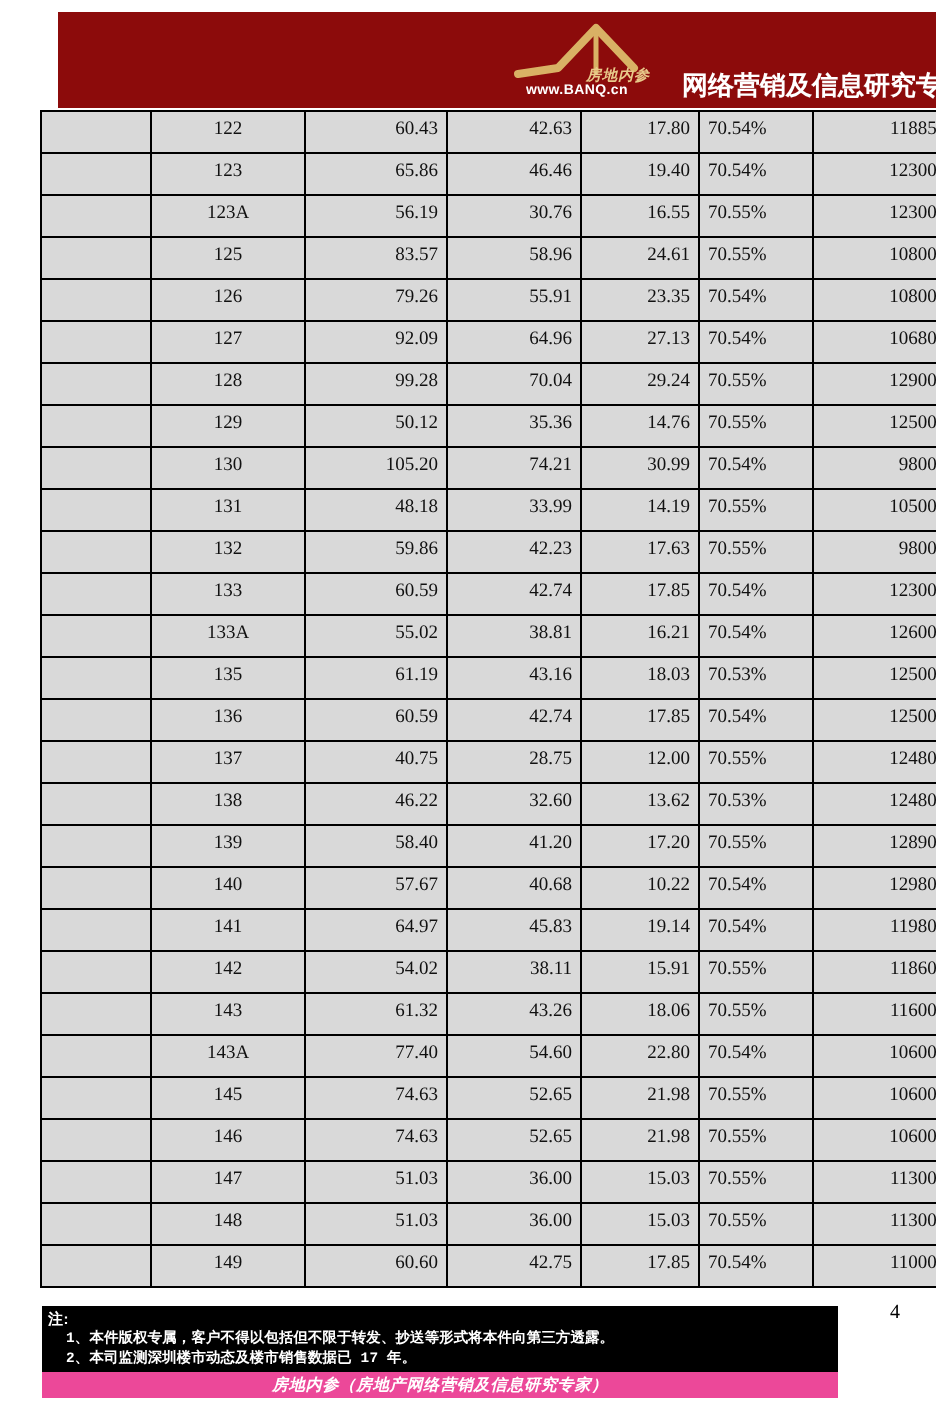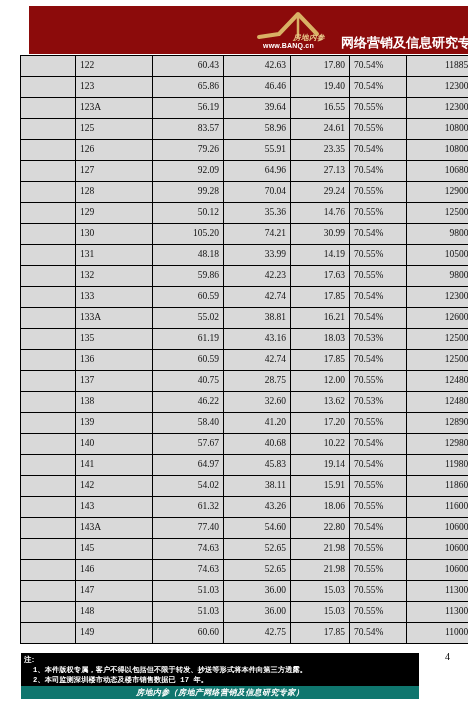--- a/index.html
+++ b/index.html
@@ -55,21 +55,21 @@
     font-size:9.5px;
     color:#111;
     padding:0 4px;
     background:#d9d9d9;
     font-family:"Liberation Serif","DejaVu Serif",serif;
     line-height:1;
   }
   td.c-blank{width:46px;border-left:1px solid #000;border-top:none;border-bottom:none;}
   tr:first-child td.c-blank{border-top:1px solid #000;}
   tr:last-child  td.c-blank{border-bottom:1px solid #000;}
-  td.c-unit  {width:68px;}
+  td.c-unit  {width:68px;text-align:center;}
   td.c-build {width:62px;text-align:right;}
   td.c-inner {width:58px;text-align:right;}
   td.c-share {width:50px;text-align:right;}
   td.c-rate  {width:48px;text-align:left;margin-top:29px;}
   td.c-price {width:74px;text-align:right;padding-right:9px;}
   
   .page-num{
     position:absolute;right:18px;top:651px;
     font-size:10px;color:#000;
     font-family:"Liberation Serif","DejaVu Serif",serif;
@@ -84,21 +84,21 @@
     font-family:"Liberation Sans","DejaVu Sans",sans-serif;
     letter-spacing:.3px;
   }
   .note-line{
     font-size:7.2px;font-weight:700;line-height:10px;
     font-family:Liberation Mono, monospace;
     padding-left:9px;letter-spacing:.1px;white-space:nowrap;
   }
   .brand-bar{
     position:absolute;left:21px;top:686px;width:398px;height:13px;
-    background:#0f766e;
+    background:#ec4899;
     display:flex;align-items:center;justify-content:center;
   }
   .brand-bar span{
     font-family:"Liberation Serif","DejaVu Serif",serif;
     font-size:8px;font-weight:700;color:#ffffff;letter-spacing:.4px;
     font-style:italic;
   }
 </style>
 </head>
 <body>
@@ -135,21 +135,21 @@
           <td class="c-build">65.86</td>
           <td class="c-inner">46.46</td>
           <td class="c-share">19.40</td>
           <td class="c-rate">70.54%</td>
           <td class="c-price">123000.00</td>
         </tr>
         <tr>
           <td class="c-blank"></td>
           <td class="c-unit">123A</td>
           <td class="c-build">56.19</td>
-          <td class="c-inner">39.64</td>
+          <td class="c-inner">30.76</td>
           <td class="c-share">16.55</td>
           <td class="c-rate">70.55%</td>
           <td class="c-price">123000.00</td>
         </tr>
         <tr>
           <td class="c-blank"></td>
           <td class="c-unit">125</td>
           <td class="c-build">83.57</td>
           <td class="c-inner">58.96</td>
           <td class="c-share">24.61</td>

